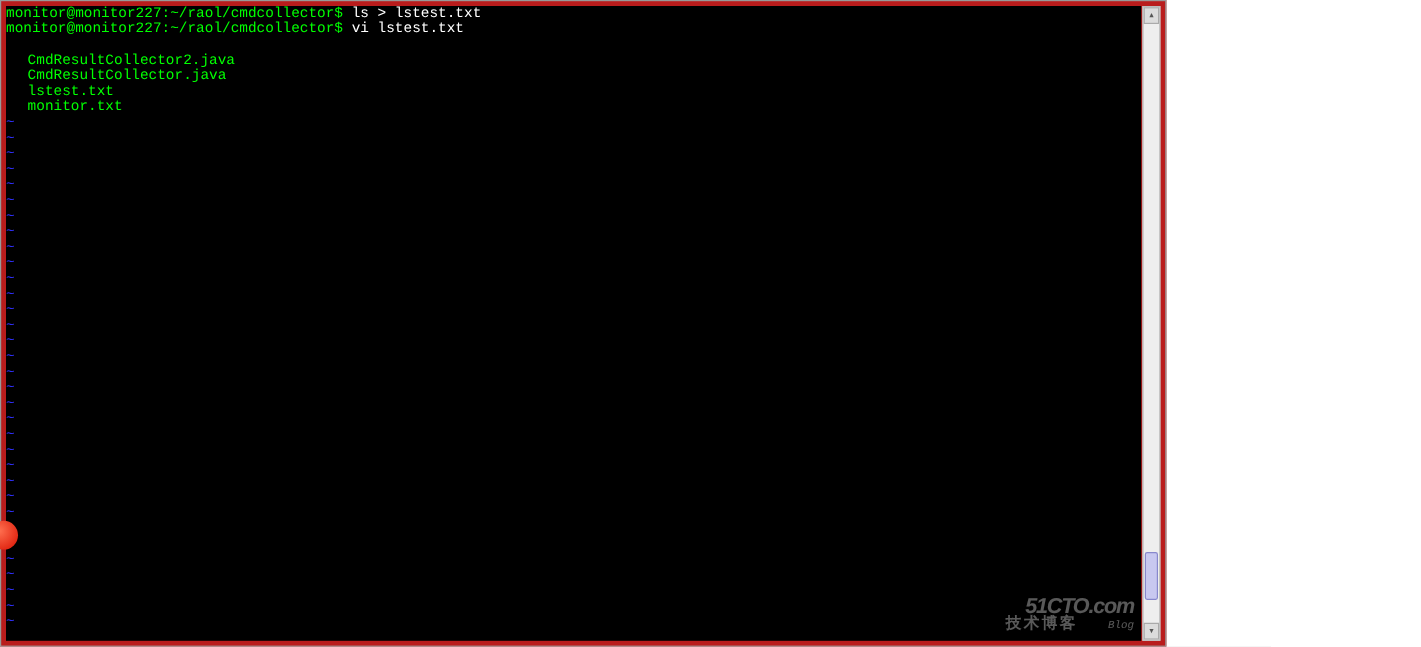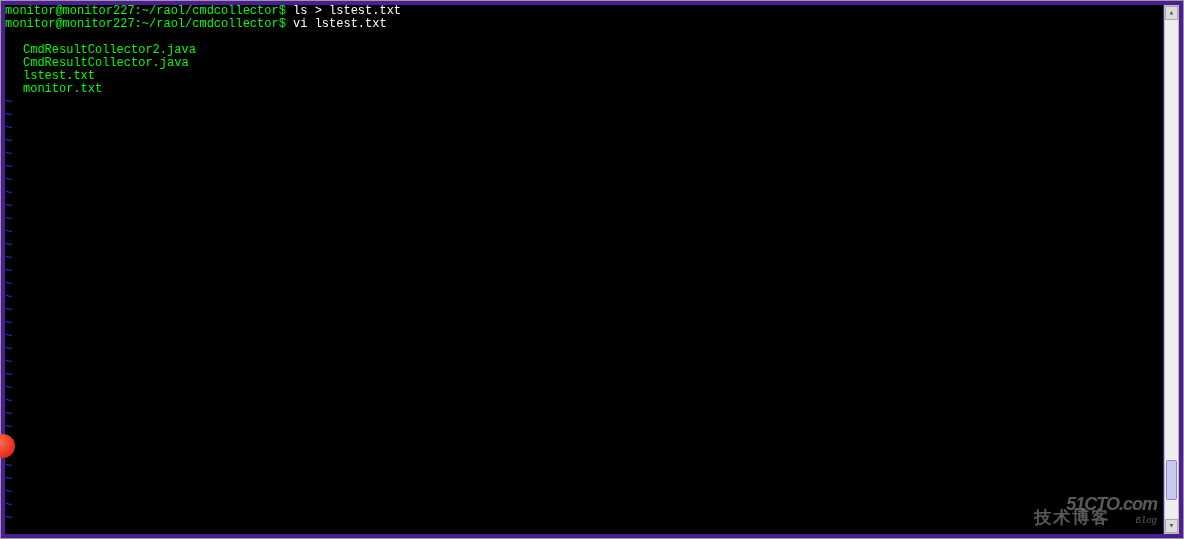--- a/index.html
+++ b/index.html
@@ -7,23 +7,23 @@
       width: 1184px;
       height: 539px;
       overflow: hidden;
       font-family: "Courier New", monospace;
       font-size: 12px;
       line-height: 13px;
       background: #fff;
     }
     .outer {
       position: relative;
-      width: 1184px;
+      width: 972px;
       height: 539px;
-      background: #4c1d95;
+      background: #b91c1c;
       border: 1px solid #999;
     }
     .terminal-wrap {
       position: absolute;
       left: 4px;
       top: 4px;
       right: 20px;
       bottom: 4px;
       background: #000;
       overflow: hidden;
@@ -94,21 +94,21 @@
     }
     .watermark .wm1 {
       font-family: Arial, sans-serif;
       font-size: 18px;
       font-weight: bold;
       font-style: italic;
       letter-spacing: -1px;
     }
     .watermark .wm2 {
       font-family: Arial, sans-serif;
-      font-size: 17px;
+      font-size: 13px;
       font-weight: bold;
       letter-spacing: 2px;
     }
     .watermark .blog {
       display: inline-block;
       font-size: 9px;
       margin-left: 18px;
       color: rgba(255,255,255,0.35);
       font-style: italic;
     }

